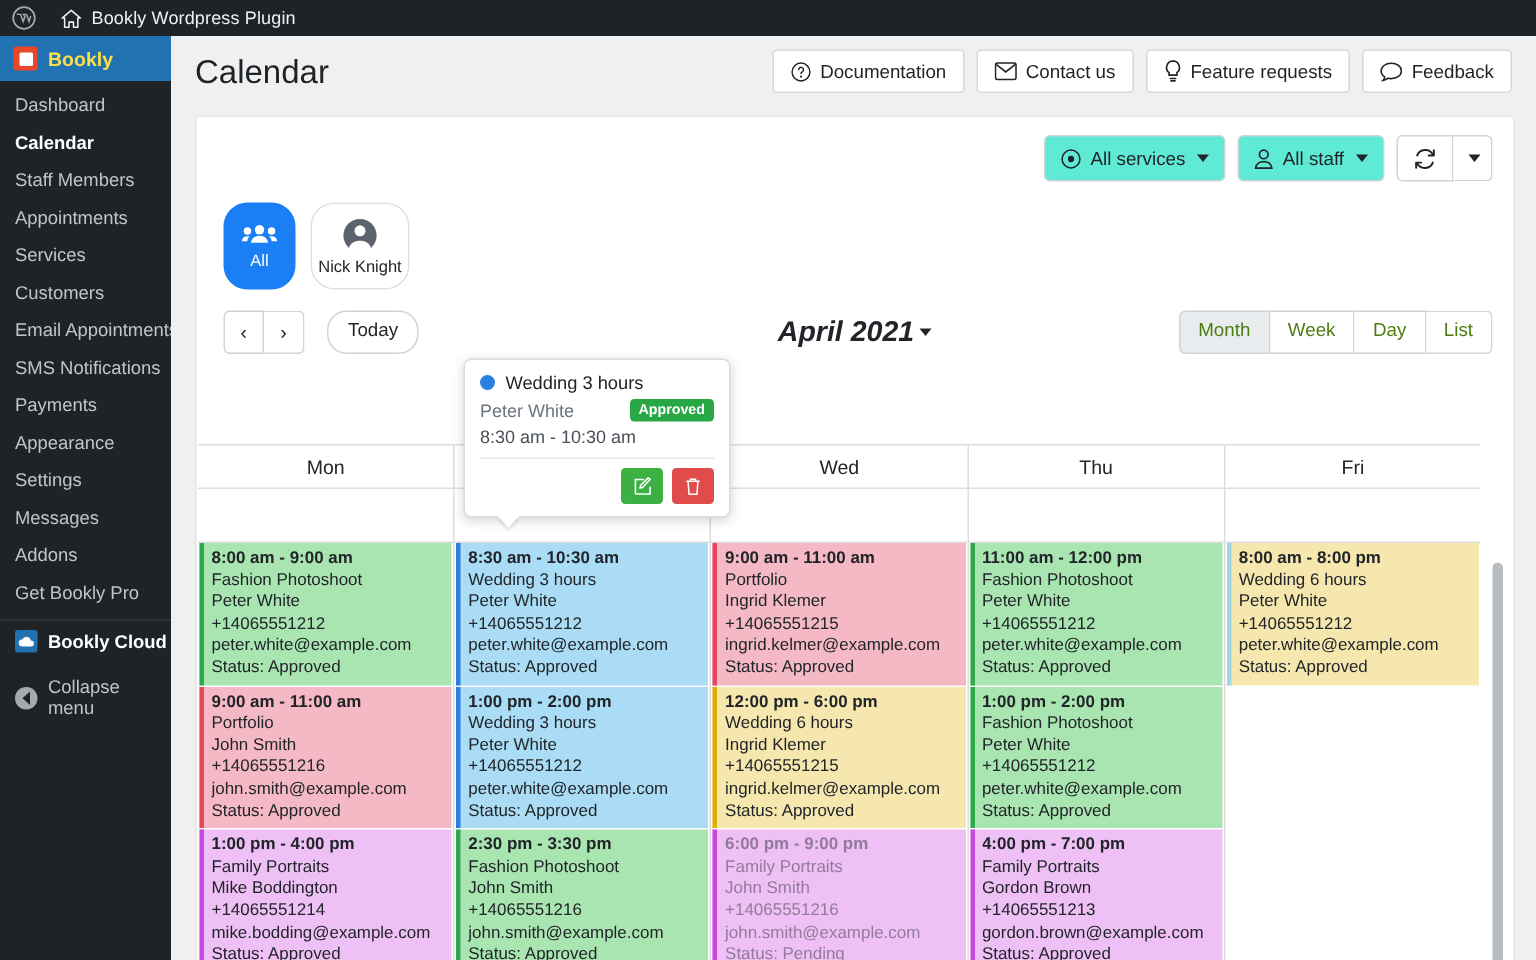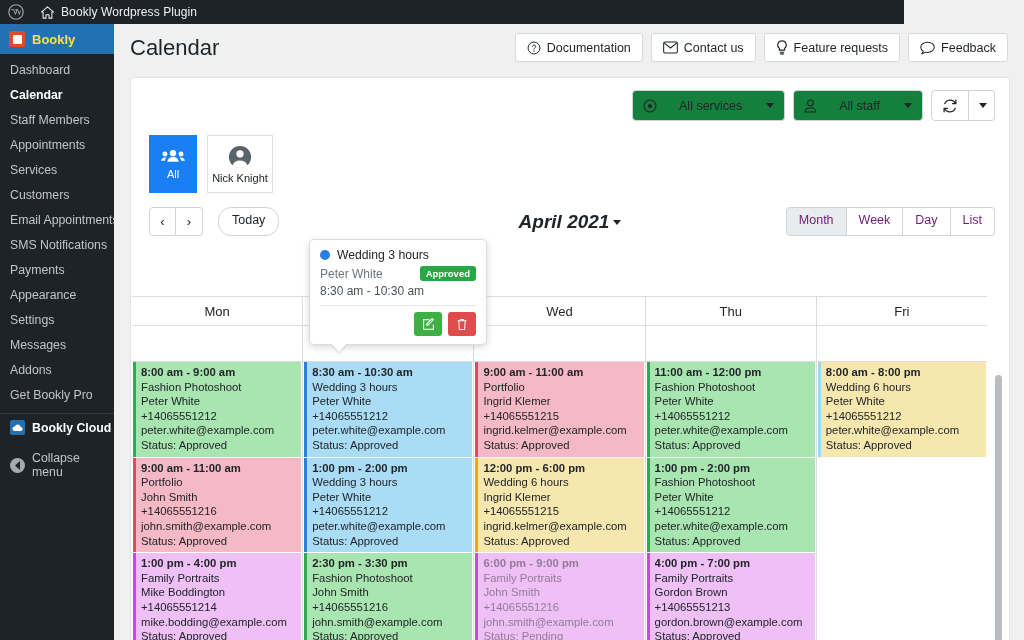--- a/index.html
+++ b/index.html
@@ -6,21 +6,21 @@
   html, body {
     width: 1024px; height: 640px;
     overflow: hidden;
     font-family: "Liberation Sans", sans-serif;
     background: #f0f0f1;
     font-size: 13px;
     color: #1d2327;
   }
   
   #wpadminbar {
-    position: absolute; top: 0; left: 0; width: 904px; height: 24px;
+    position: absolute; top: 0; left: 0; width: 1024px; height: 24px;
     background: #1d2327; color: #f0f0f1;
     display: flex; align-items: center; font-size: 11.5px;
   }
   .ab-item { display: flex; align-items: center; height: 24px; padding: 0 8px; gap: 6px; color: #f0f0f1; }
   .wp-logo { width: 16px; height: 16px; }
   .home-ico { width: 15px; height: 15px; }
   .site-name { font-size: 12px; letter-spacing: .1px; }
 
   
   #adminmenuwrap {
@@ -91,42 +91,42 @@
   
   .card {
     position: absolute; top: 53px; left: 16px; width: 880px; height: 600px;
     background: #fff; border: 1px solid #e2e4e7; border-radius: 3px;
   }
   .card-toolbar {
     display: flex; justify-content: flex-end; align-items: center;
     gap: 8px; padding: 12px 14px 0 14px;
   }
   .sel-btn {
-    display: flex; align-items: center; gap: 22px;
-    background: #15803d; border: 1px solid #ced4da; border-radius: 4px;
+    display: flex; align-items: center; gap: 6px;
+    background: #5eead4; border: 1px solid #ced4da; border-radius: 4px;
     padding: 6px 10px; font-size: 12.5px; height: 31px; color: #212529;
   }
   .caret {
     width: 0; height: 0; border-left: 4px solid transparent; border-right: 4px solid transparent;
     border-top: 5px solid #212529; margin-left: 2px;
   }
   .refresh-group { display: flex; }
   .refresh-btn {
     background: #fff; border: 1px solid #ced4da; border-radius: 4px 0 0 4px;
     width: 38px; height: 31px; display:flex; align-items:center; justify-content:center;
   }
   .refresh-caret-btn {
     background: #fff; border: 1px solid #ced4da; border-left: none; border-radius: 0 4px 4px 0;
     width: 26px; height: 31px; display:flex; align-items:center; justify-content:center;
   }
 
   
   .staff-row { display: flex; gap: 10px; padding: 14px 0 0 18px; }
   .staff-tile {
-    width: 48px; height: 58px; border-radius: 0;
+    width: 48px; height: 58px; border-radius: 16px;
     display: flex; flex-direction: column; align-items: center; justify-content: center;
     font-size: 11px; gap: 3px;
   }
   .staff-tile.active { background: #1a7ef5; color: #fff; border: 1px solid #1a7ef5; }
   .staff-tile.plain { background: #fff; color: #212529; border: 1px solid #dee2e6; width: 66px; }
 
   
   .cal-ctrl {
     display: flex; align-items: center; justify-content: space-between;
     padding: 14px 14px 8px 18px; position: relative;
@@ -144,21 +144,21 @@
   }
   .cal-title {
     position: absolute; left: 0; right: 0; text-align: center;
     font-size: 19px; font-weight: bold; color: #212529; pointer-events: none; font-style: italic;
   }
   .cal-title .caret { display:inline-block; vertical-align: middle; margin-left: 4px;
      border-top-color:#212529; }
   .view-group { display: flex; z-index: 2; }
   .view-btn {
     background: #fff; border: 1px solid #ced4da; border-left: none;
-    padding: 5px 12px; height: 29px; font-size: 12.5px; color: #701a75;
+    padding: 5px 12px; height: 29px; font-size: 12.5px; color: #4d7c0f;
   }
   .view-btn:first-child { border-left: 1px solid #ced4da; border-radius: 4px 0 0 4px; background: #e9ecef; }
   .view-btn:last-child { border-radius: 0 4px 4px 0; }
 
   
   .cal-wrap { position: absolute; top: 218px; left: 1px; width: 877px; height: 380px; overflow: hidden; }
   .cal-grid { width: 855px; }
   .dow-row { display: flex; border-top: 1px solid #ddd; border-bottom: 1px solid #ddd; }
   .dow {
     flex: 1 1 0; text-align: center; font-size: 13px; color: #212529;

